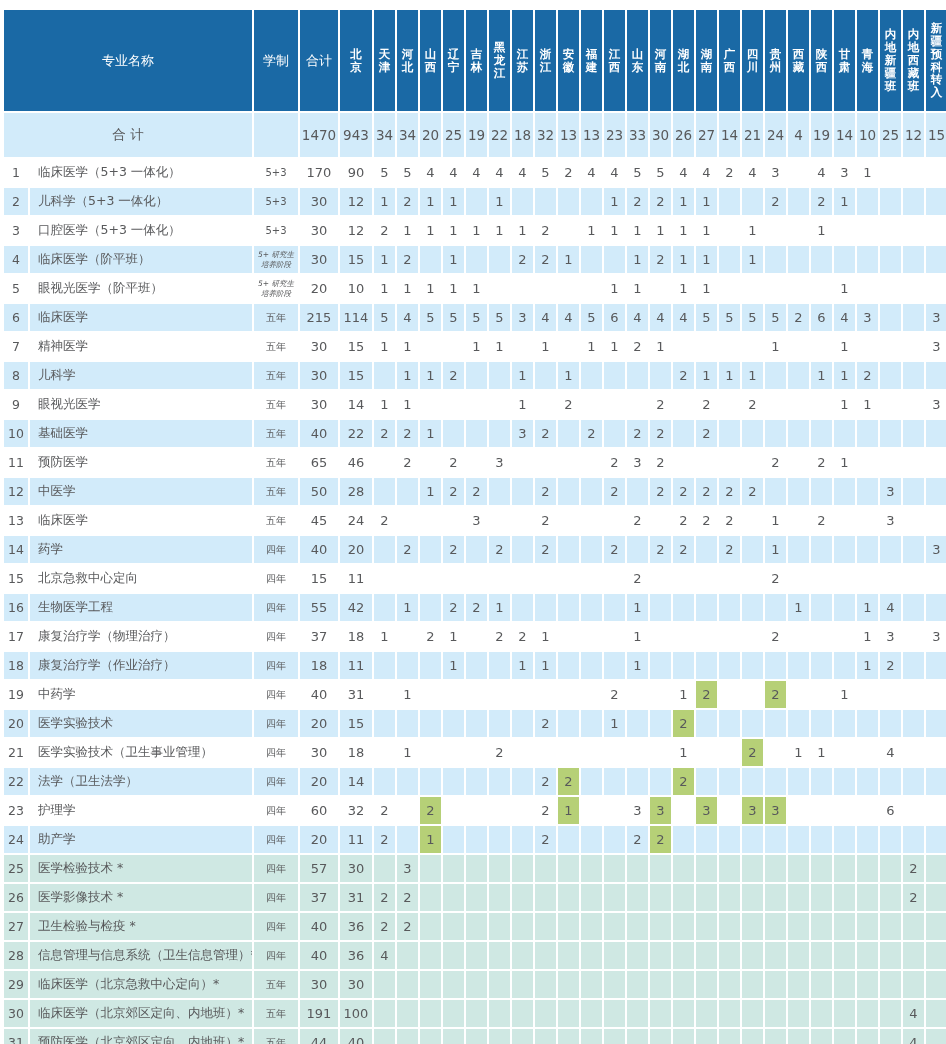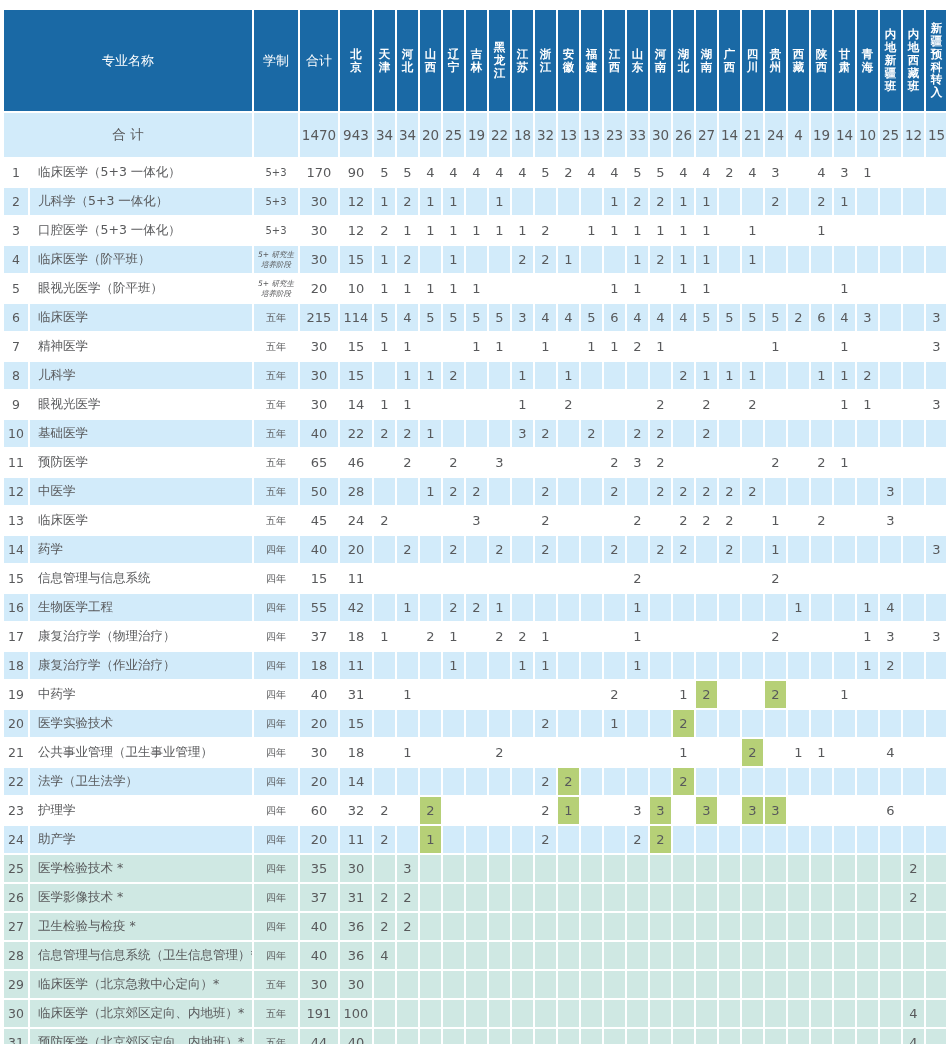--- a/index.html
+++ b/index.html
@@ -605,21 +605,21 @@
         <td class="b"></td>
         <td class="b"></td>
         <td class="b"></td>
         <td class="b"></td>
         <td class="b"></td>
         <td class="b"></td>
         <td class="b">3</td>
       </tr>
       <tr>
         <td class="num w">15</td>
-        <td class="name w">信息管理与信息系统</td>
+        <td class="name w">北京急救中心定向</td>
         <td class="dur w">四年</td>
         <td class="tot w">15</td>
         <td class="w">11</td>
         <td class="w"></td>
         <td class="w"></td>
         <td class="w"></td>
         <td class="w"></td>
         <td class="w"></td>
         <td class="w"></td>
         <td class="w"></td>
@@ -797,21 +797,21 @@
         <td class="b"></td>
         <td class="b"></td>
         <td class="b"></td>
         <td class="b"></td>
         <td class="b"></td>
         <td class="b"></td>
         <td class="b"></td>
       </tr>
       <tr>
         <td class="num w">21</td>
-        <td class="name w">公共事业管理（卫生事业管理）</td>
+        <td class="name w">医学实验技术（卫生事业管理）</td>
         <td class="dur w">四年</td>
         <td class="tot w">30</td>
         <td class="w">18</td>
         <td class="w"></td>
         <td class="w">1</td>
         <td class="w"></td>
         <td class="w"></td>
         <td class="w"></td>
         <td class="w">2</td>
         <td class="w"></td>
@@ -927,21 +927,21 @@
         <td class="b"></td>
         <td class="b"></td>
         <td class="b"></td>
         <td class="b"></td>
         <td class="b"></td>
       </tr>
       <tr>
         <td class="num t">25</td>
         <td class="name t">医学检验技术 *</td>
         <td class="dur t">四年</td>
-        <td class="tot t">35</td>
+        <td class="tot t">57</td>
         <td class="t">30</td>
         <td class="t"></td>
         <td class="t">3</td>
         <td class="t"></td>
         <td class="t"></td>
         <td class="t"></td>
         <td class="t"></td>
         <td class="t"></td>
         <td class="t"></td>
         <td class="t"></td>

